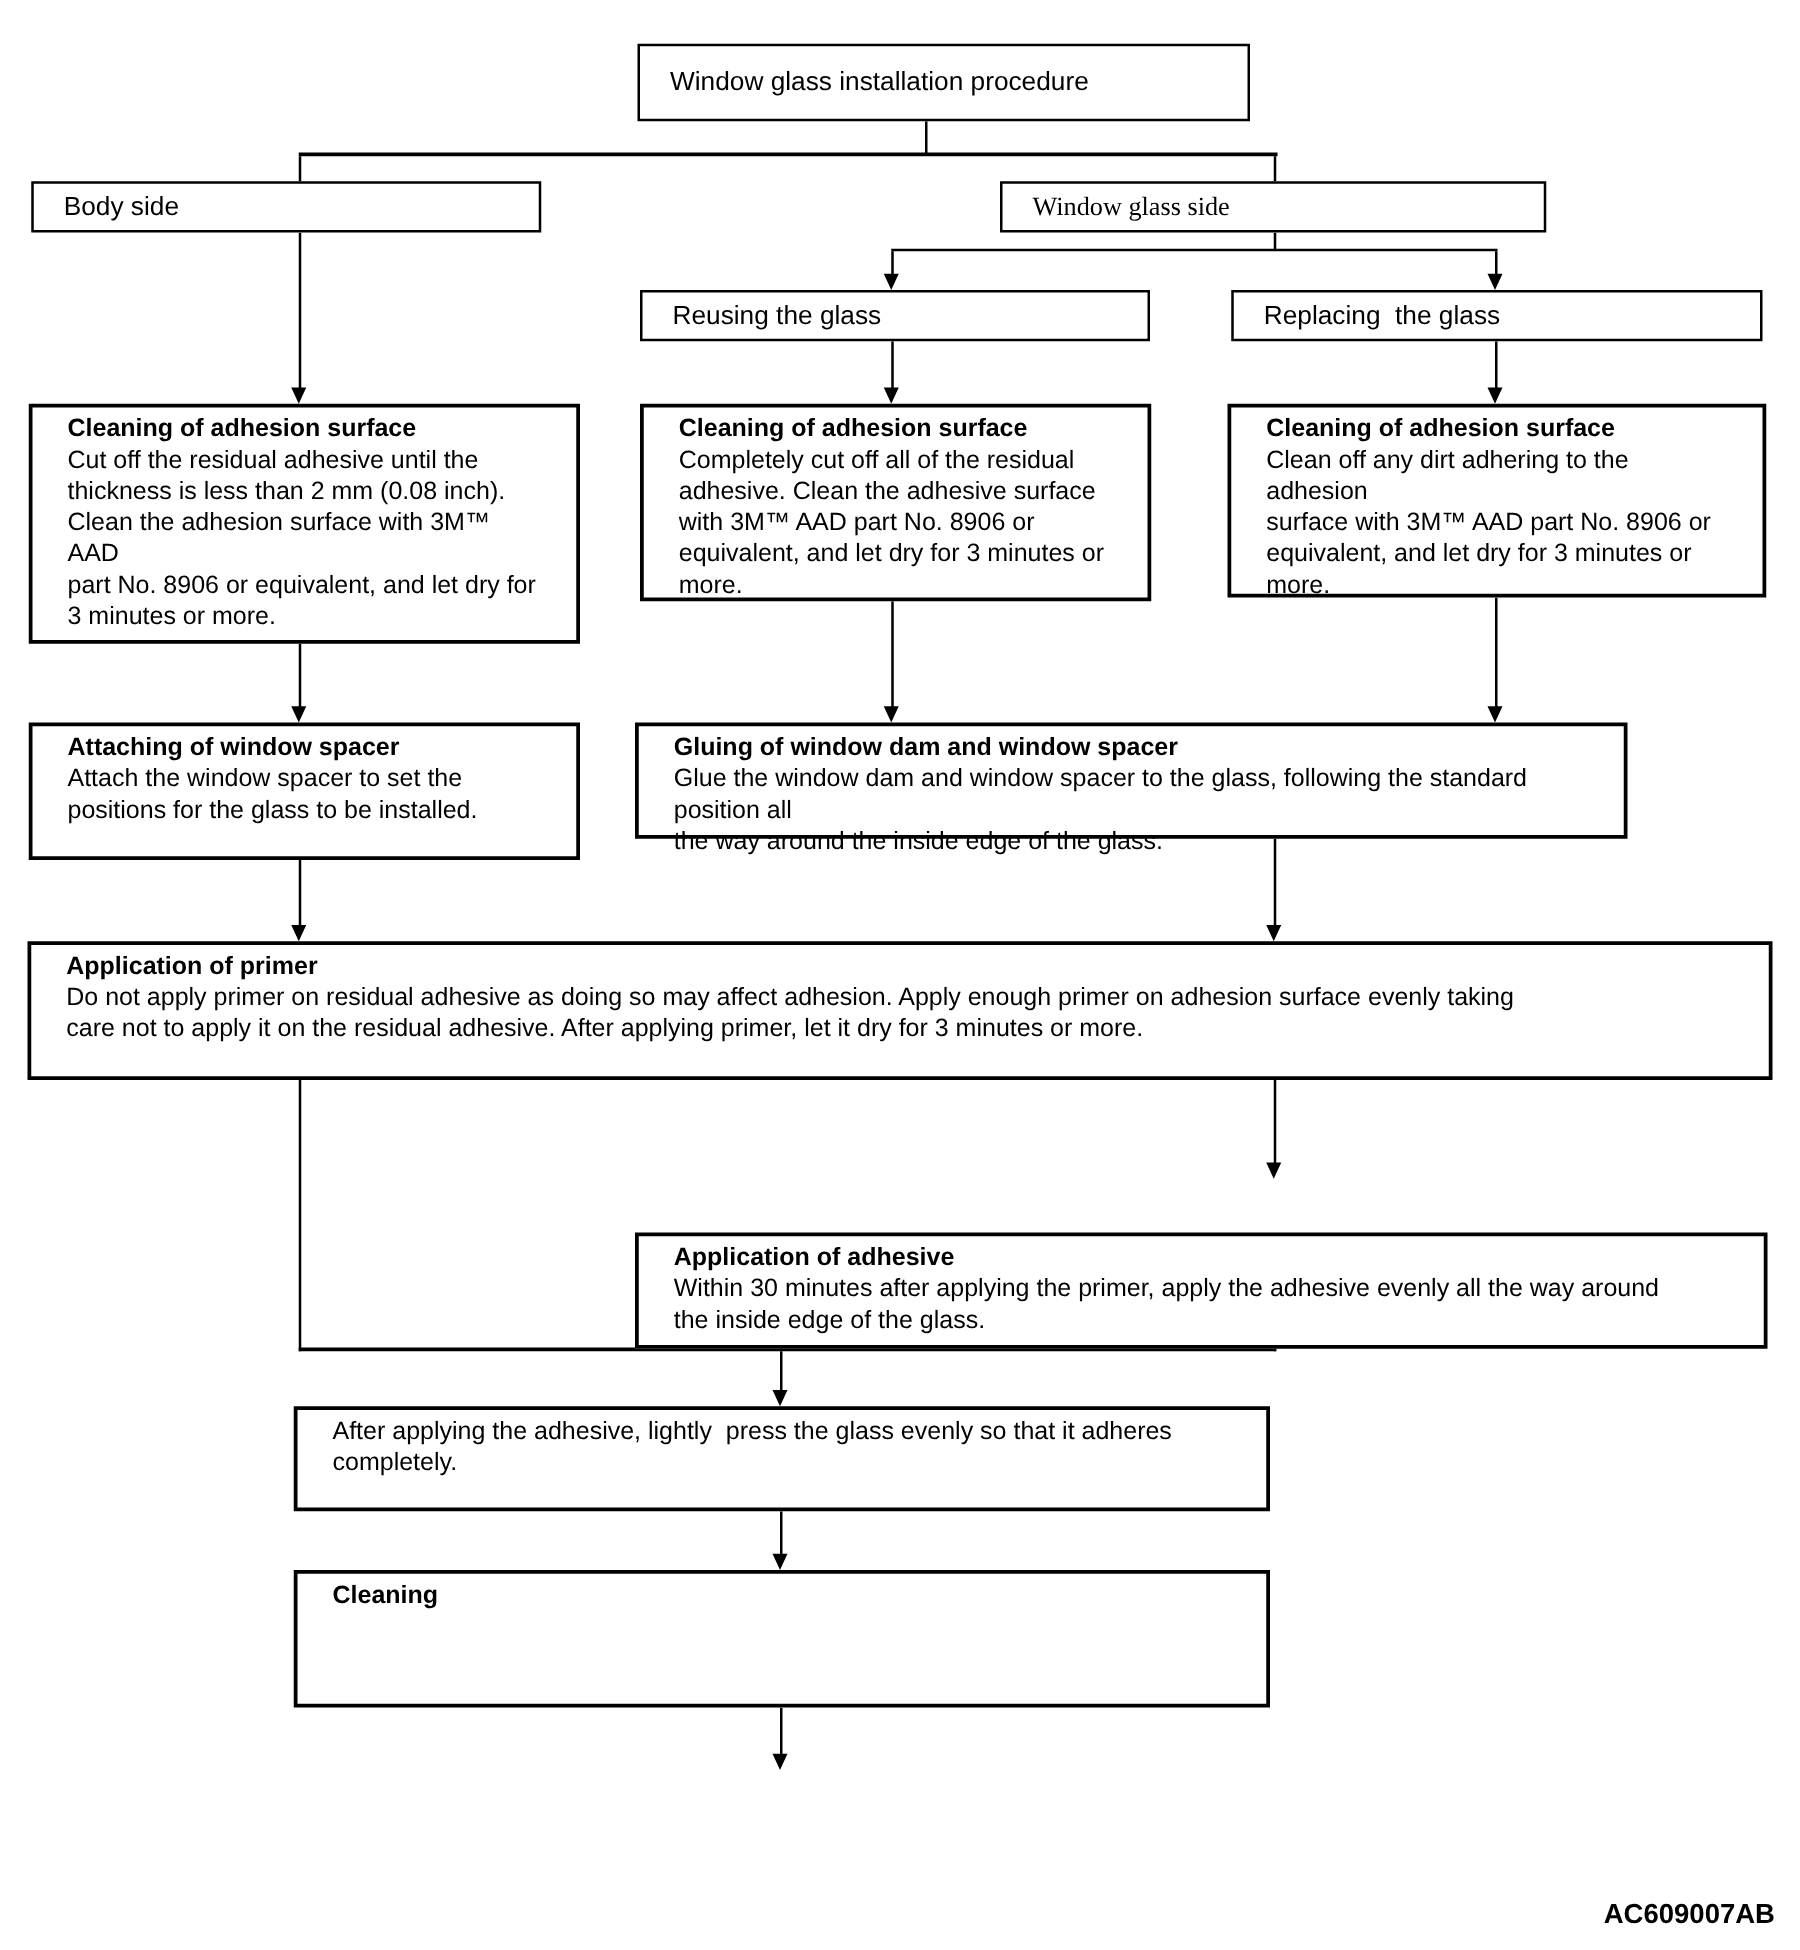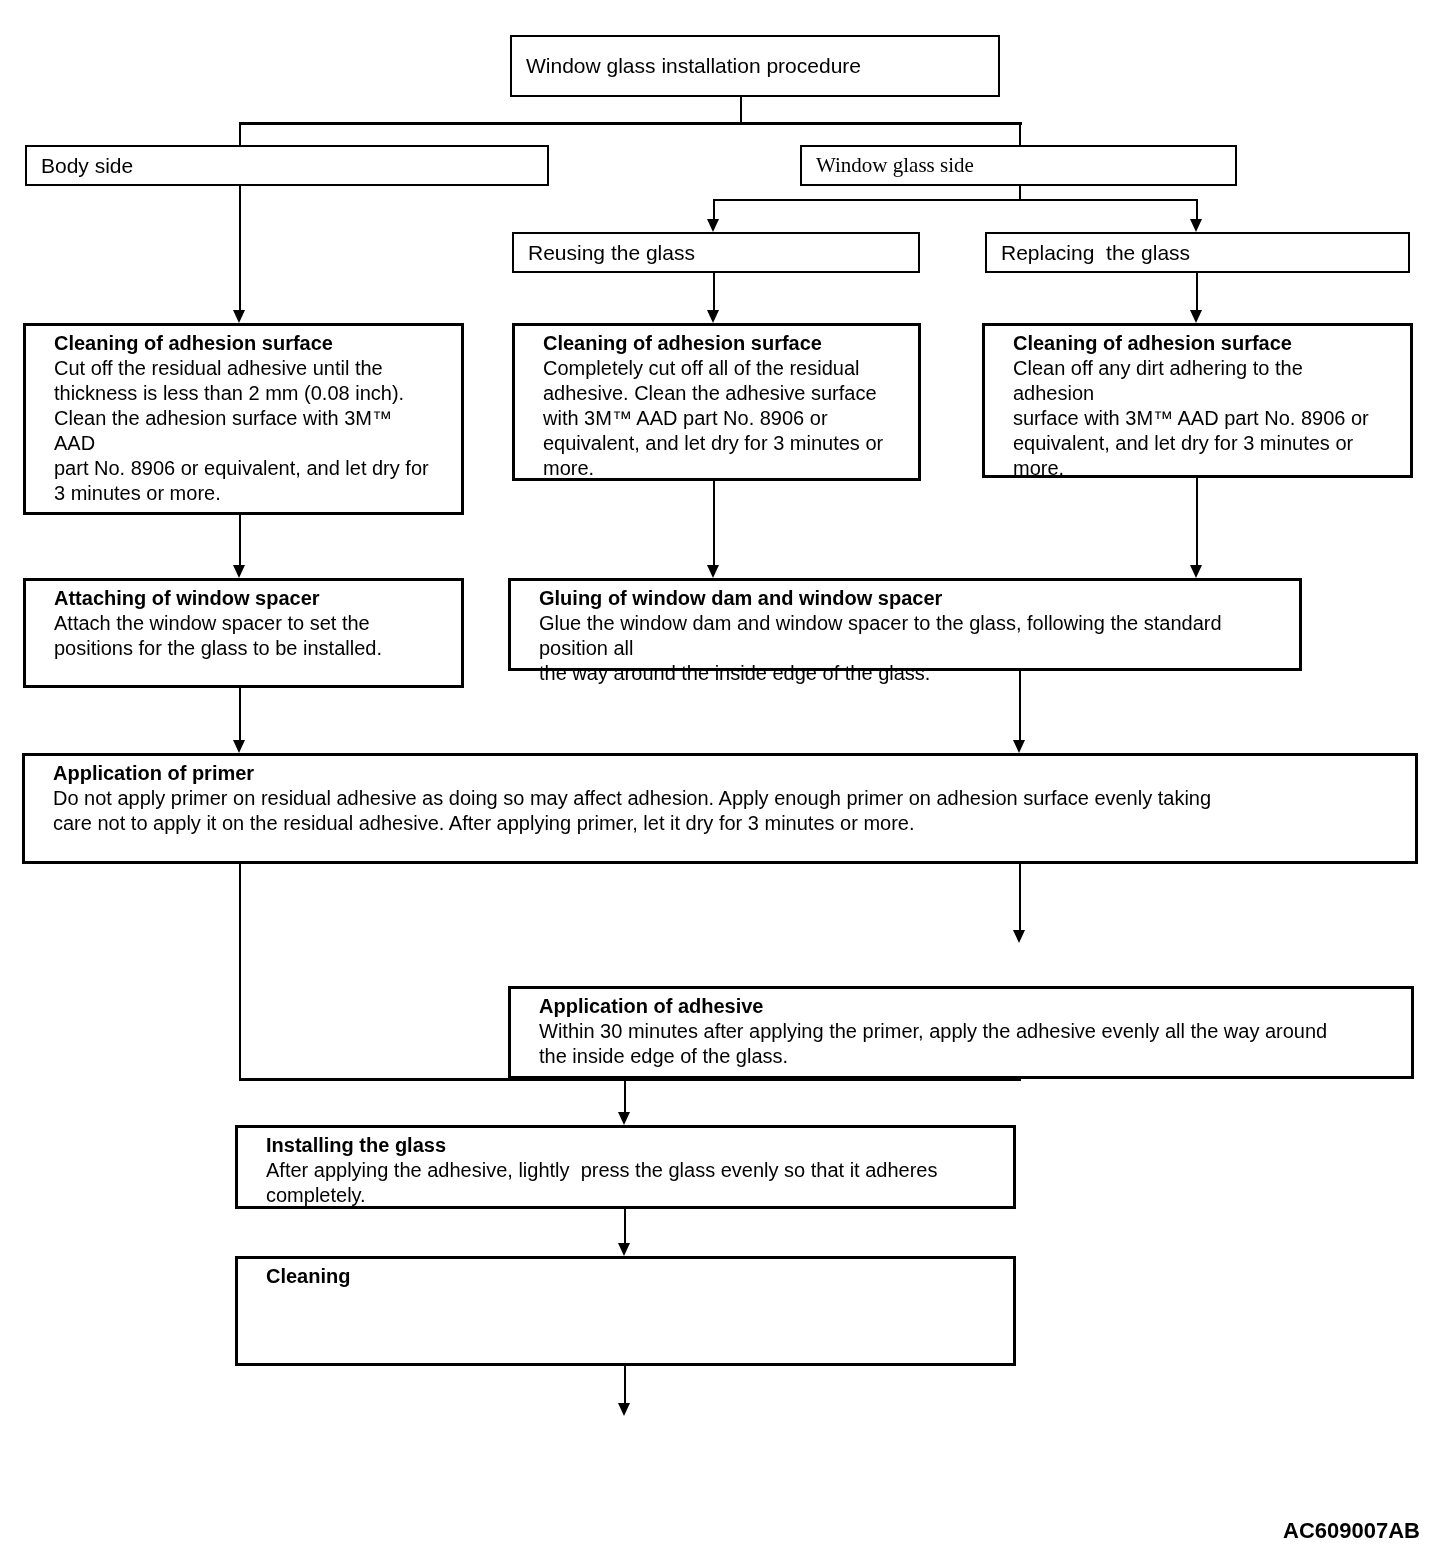--- a/index.html
+++ b/index.html
@@ -15,21 +15,21 @@
   .node {
     position: absolute;
     background: #ffffff;
     box-sizing: border-box;
     border: 3px solid #000000;
   }
   .label-node {
     border-width: 2px;
     display: flex;
     align-items: center;
-    padding: 0 14px;
+    padding: 0 24px;
     font-size: 21px;
     white-space: pre-wrap;
   }
   .content-node {
     padding: 5px 28px;
     font-size: 20px;
     line-height: 25px;
   }
   .content-node .node-title {
     font-weight: bold;
@@ -103,21 +103,21 @@
 
   <div class="vline" style="left:624px; top:1209px;width:2px; height:37px;"></div>
   <div class="arrow-down" style="left:618px;top:1243px;"></div>
   <div class="vline" style="left:624px; top:1366px;width:2px; height:40px;"></div>
   <div class="arrow-down" style="left:618px;top:1403px;"></div>
 
   <div class="node label-node" style="left:510px; top:35px;  width:490px; height:62px;">
     <span>Window glass installation procedure</span>
   </div>
 
-  <div class="node label-node" style="left:25px; top:145px; width:524px; height:41px;">
+  <div class="node label-node" style="left:25px; top:145px; width:408px; height:41px;">
     <span>Body side</span>
   </div>
 
   <div class="node label-node" style="left:800px; top:145px; width:437px; height:41px;font-family:Liberation Serif, serif;">
     <span>Window glass side</span>
   </div>
 
   <div class="node label-node" style="left:512px; top:232px; width:408px; height:41px;">
     <span>Reusing the glass</span>
   </div>
@@ -170,21 +170,20 @@
 care not to apply it on the residual adhesive. After applying primer, let it dry for 3 minutes or more.</span>
   </div>
 
   <div class="node content-node" style="left:508px; top:943px; width:906px; height:93px;margin-top:43px;">
     <span class="node-title">Application of adhesive</span>
     <span class="node-body">Within 30 minutes after applying the primer, apply the adhesive evenly all the way around
 the inside edge of the glass.</span>
   </div>
 
   <div class="node content-node" style="left:235px; top:1125px; width:781px; height:84px;">
-    <span class="node-title">Installing the glass</span>
     <span class="node-body">After applying the adhesive, lightly  press the glass evenly so that it adheres
 completely.</span>
   </div>
 
   <div class="node content-node" style="left:235px; top:1256px; width:781px; height:110px;">
     <span class="node-title">Cleaning</span>
   </div>
 
 
   <div class="figure-code" style="left:1283px; top:1518px;">AC609007AB</div>

